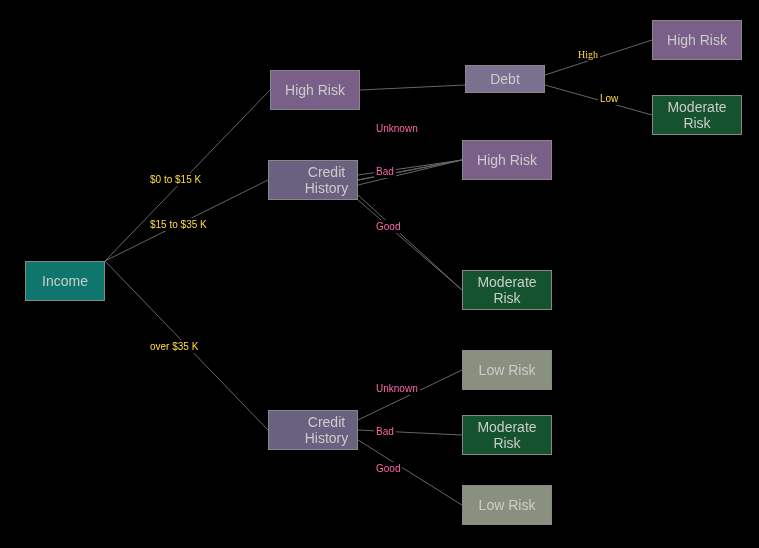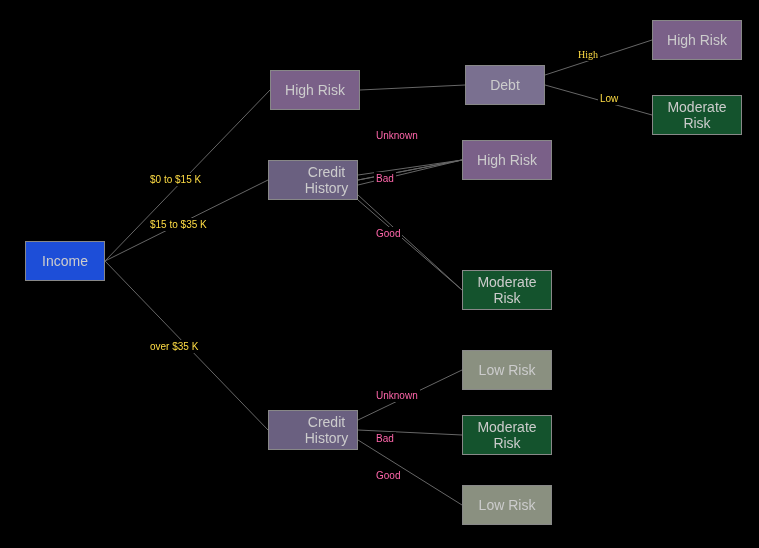--- a/index.html
+++ b/index.html
@@ -20,24 +20,25 @@
     .node {
       position: absolute;
       display: flex;
       align-items: center;
       justify-content: center;
       text-align: center;
       border: 1px solid #888;
       font-size: 14px;
     }
     .node-income {
-      background: #1d4ed8;
+      background: #0f766e;
       color: #ccc;
       width: 80px;
       height: 40px;
+      margin-top: 20px;
     }
     .node-credit-history {
       background: #6a6080;
       color: #ccc;
       width: 90px;
       height: 40px;
       padding-left: 27px;
     }
     .node-high-risk-branch {
       background: #7a6088;
@@ -75,21 +76,21 @@
       width: 90px;
       height: 40px;
     }
     .edge-label {
       position: absolute;
       font-size: 10px;
       background: #000;
       padding: 1px 2px;
       z-index: 10;
     }
-    .edge-label-pink { color: #ff66aa; margin-top: 7px; }
+    .edge-label-pink { color: #ff66aa; }
     .edge-label-yellow { color: #ffdd44; }
     svg {
       position: absolute;
       top: 0;
       left: 0;
       width: 759px;
       height: 548px;
       pointer-events: none;
     }
     svg line {
@@ -143,21 +144,21 @@
   </div>
 
   <div class="node node-credit-history" style="left:268px; top:160px; width:90px; height:40px;">
     <span>Credit History</span>
   </div>
 
   <div class="node node-credit-history" style="left:268px; top:410px; width:90px; height:40px;">
     <span>Credit History</span>
   </div>
 
-  <div class="node node-debt" style="left:465px; top:65px; width:80px; height:40px;">
+  <div class="node node-debt" style="left:465px; top:65px; width:80px; height:28px;">
     <span>Debt</span>
   </div>
 
   <div class="node node-high-risk-leaf" style="left:462px; top:140px; width:90px; height:40px;">
     <span>High Risk</span>
   </div>
 
   <div class="node node-moderate-risk" style="left:462px; top:270px; width:90px; height:40px;">
     <span>Moderate Risk</span>
   </div>

